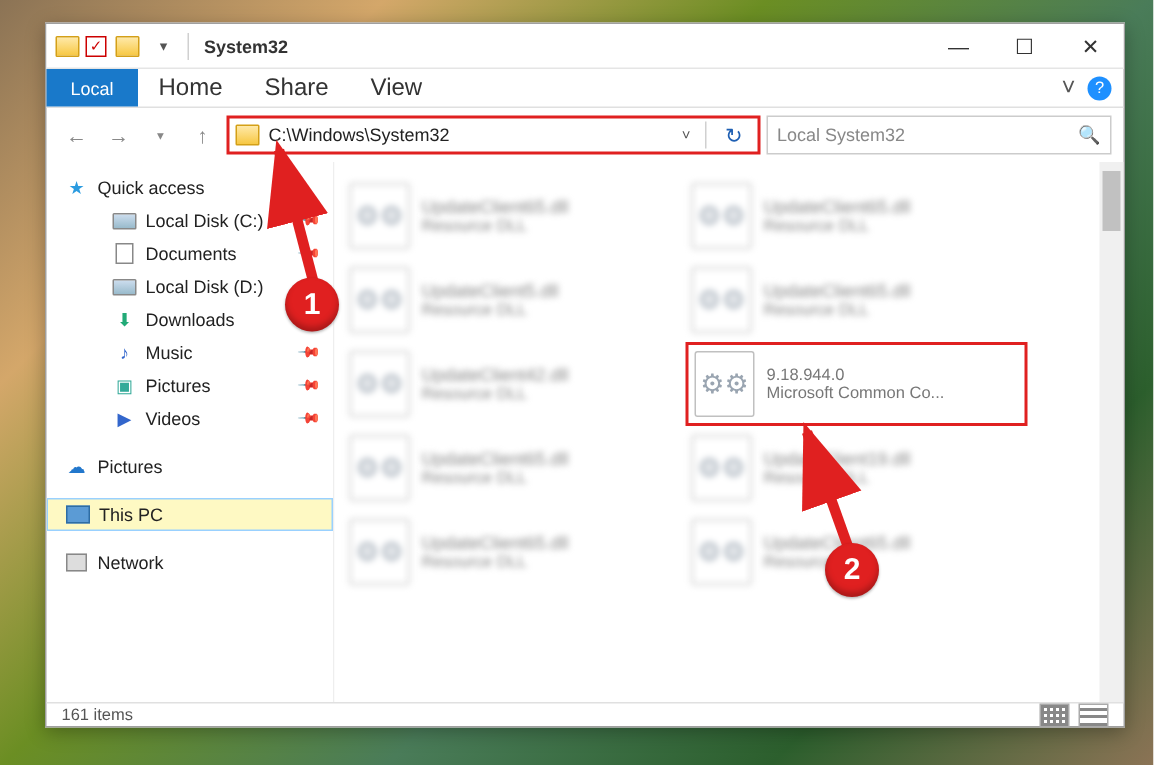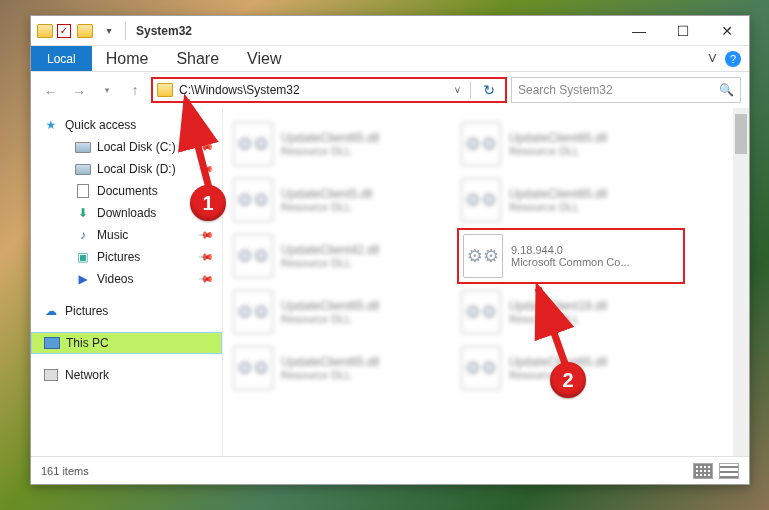--- a/index.html
+++ b/index.html
@@ -96,21 +96,21 @@
 .nav-item {
   display: flex; align-items: center;
   height: 22px;
   padding-left: 44px;
   font-size: 12px;
   color: #222;
   gap: 6px;
   position:relative;
 }
 .nav-item.root { padding-left: 12px; font-size:12px; }
-.nav-item.selected { background:#bef264; border:1px solid #99d1ff; }
+.nav-item.selected { background:#fef9c3; border:1px solid #99d1ff; }
 .pin { margin-left:auto; margin-right:10px; color:#7a7a7a; font-size:10px; transform: rotate(45deg); }
 .ni-icon { width:16px; height:16px; display:flex; align-items:center; justify-content:center; font-size:12px; }
 .star { color:#2b9be0; }
 .disk { background:linear-gradient(#cde,#9bc); width:16px; height:11px; border:1px solid #888; border-radius:1px; }
 .doc-i { width:12px; height:14px; background:#fff; border:1px solid #888; }
 .dl-i { color:#2a7; }
 .music-i { color:#36c; }
 .pic-i { color:#3a9; }
 .vid-i { color:#36c; }
 .cloud { color:#2277cc; }
@@ -155,21 +155,21 @@
 .blur .fname, .blur .fdesc { filter: blur(2px); color:#888; }
 .blur .file-icon { filter: blur(2px); }
 
 .vscroll {
   position:absolute; right:0; top:0; bottom:0; width:16px;
   background:#f0f0f0;
 }
 .vthumb { position:absolute; left:2px; right:2px; top:6px; height:40px; background:#c1c1c1; }
 
 .statusbar {
-  height: 28px;
+  height: 16px;
   border-top:1px solid #e0e0e0;
   display:flex;
   align-items:center;
   padding: 0 10px;
   font-size:11px;
   color:#555;
 }
 .view-btns { margin-left:auto; display:flex; gap:6px; }
 .vb { width:20px; height:16px; border:1px solid #aaa; display:flex; }
 .vb.grid::before { content:""; width:100%; background: repeating-linear-gradient(90deg,#888 0 2px,transparent 2px 4px), repeating-linear-gradient(0deg,#888 0 2px,transparent 2px 4px); }
@@ -228,51 +228,51 @@
     <div class="nb-arrow" style="font-size:9px;">▾</div>
     <div class="nb-arrow">↑</div>
     <div class="addr-wrap">
       <div class="addr-folder"></div>
       <div class="addr-text">C:\Windows\System32</div>
       <div class="addr-drop">˅</div>
       <div class="titlebar-sep"></div>
       <div class="addr-refresh">↻</div>
     </div>
     <div class="search-box">
-      <span>Search System32</span>
+      <span>Local System32</span>
       <span class="mag">🔍</span>
     </div>
   </div>
 
   <div class="body-area">
 
     <div class="nav-pane">
       <div class="nav-item root">
         <span class="ni-icon star">★</span>
         <span>Quick access</span>
       </div>
       <div class="nav-item">
         <span class="ni-icon">
             <span class="disk"></span>
           </span>
         <span>Local Disk (C:)</span>
         <span class="pin">📌</span>
       </div>
       <div class="nav-item">
         <span class="ni-icon">
+            <span class="doc-i"></span>
+          </span>
+        <span>Documents</span>
+        <span class="pin">📌</span>
+      </div>
+      <div class="nav-item">
+        <span class="ni-icon">
             <span class="disk"></span>
           </span>
         <span>Local Disk (D:)</span>
-        <span class="pin">📌</span>
-      </div>
-      <div class="nav-item">
-        <span class="ni-icon">
-            <span class="doc-i"></span>
-          </span>
-        <span>Documents</span>
         <span class="pin">📌</span>
       </div>
       <div class="nav-item">
         <span class="ni-icon dl-i">⬇</span>
         <span>Downloads</span>
         <span class="pin">📌</span>
       </div>
       <div class="nav-item">
         <span class="ni-icon music-i">♪</span>
         <span>Music</span>

